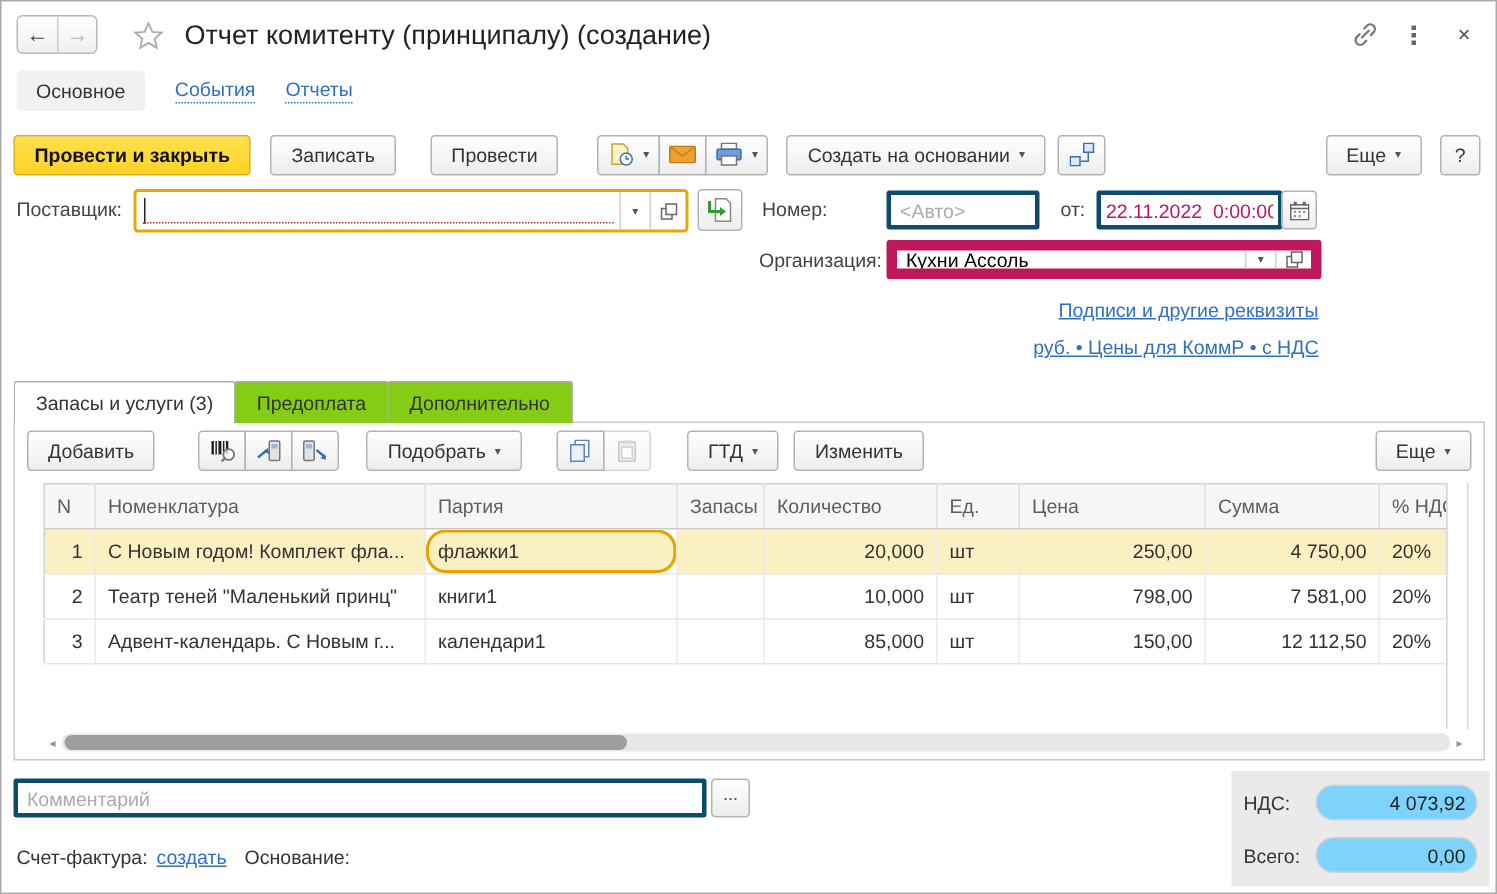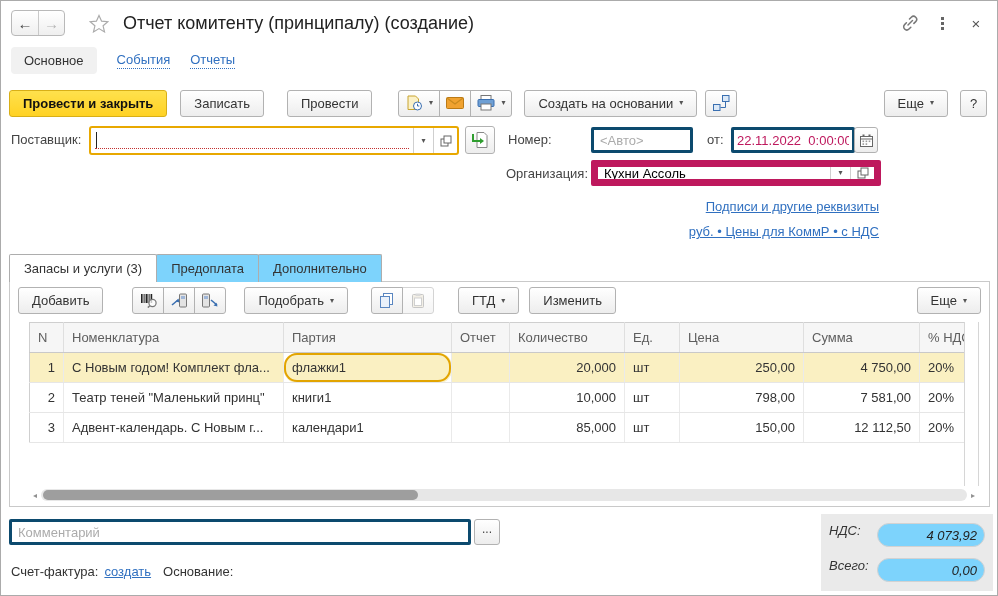--- a/index.html
+++ b/index.html
@@ -47,21 +47,21 @@
   .req-line { position:absolute; left:4px; right:48px; bottom:4px; border-bottom:1px dotted #C23030; }
   .text-caret { position:absolute; left:5px; top:4px; bottom:4px; width:1px; background:#222; }
   .sq-btn { position:absolute; width:30px; height:28px; background:linear-gradient(#fff,#EDEDED); border:1px solid #B2B2B2; border-radius:3px; display:flex; align-items:center; justify-content:center; cursor:pointer; }
   .plainfield { position:absolute; height:26px; border:3px solid #0c4a6e; border-radius:2px; padding:0 6px; font-size:13px; font-family:inherit; color:#be185d; outline:none; }
   .plainfield::placeholder { color:#ABABAB; }
   .datefield { letter-spacing:0; }
   .rlink { position:absolute; color:#3070C0; text-decoration:underline; cursor:pointer; white-space:nowrap; }
 
   
   .sectabs { position:absolute; top:253px; left:8px; display:flex; z-index:2; }
-  .sectab { padding:6px 14px; border:1px solid #ADADAD; border-bottom:none; background:#7dd3fc; color:#333; margin-right:-1px; cursor:pointer; border-radius:2px 2px 0 0; height:28px; }
+  .sectab { padding:6px 14px; border:1px solid #ADADAD; border-bottom:none; background:#84cc16; color:#333; margin-right:-1px; cursor:pointer; border-radius:2px 2px 0 0; height:28px; }
   .sectab.active { background:#fff; position:relative; z-index:3; }
   .panel { position:absolute; top:280px; left:8px; width:981px; height:226px; border:1px solid #C9C9C9; background:#fff; }
   .ttoolbar { position:absolute; top:5px; left:8px; right:8px; display:flex; align-items:center;justify-content:center; }
   .ttoolbar .sp { flex:1; }
 
   
   .gridwrap { position:absolute; top:40px; left:19px; }
   table.grid { border-collapse:collapse; table-layout:fixed; width:935px; border:1px solid #CFCFCF; }
   .grid th { height:30px; background:#F6F6F6; font-weight:normal; color:#5E5E5E; text-align:left; padding:0 8px; border-bottom:1px solid #C9C9C9; border-right:1px solid #DFDFDF; overflow:hidden; white-space:nowrap; }
   .grid td { height:30px; padding:0 8px; border-bottom:1px solid #E6E6E6; border-right:1px solid #EAEAEA; overflow:hidden; white-space:nowrap; color:#333; }
@@ -72,21 +72,21 @@
   .hscroll { position:absolute; left:19px; right:10px; top:206px; height:14px; display:flex; align-items:center; }
   .hs-arrow { width:12px; font-size:8px; color:#909090; text-align:center; cursor:pointer; }
   .hs-track { flex:1; height:12px; background:#E7E7E7; border-radius:6px; position:relative; }
   .hs-thumb { position:absolute; left:2px; top:1px; height:10px; width:375px; background:#9E9E9E; border-radius:5px; cursor:grab; }
 
   
   .comment-row { position:absolute; top:518px; left:8px; display:flex; gap:3px; }
   .comment-row input { width:462px; }
   .mini-btn { width:26px; height:26px; background:linear-gradient(#fff,#EDEDED); border:1px solid #B2B2B2; border-radius:3px; color:#444; font-size:12px; cursor:pointer; display:flex; align-items:center; justify-content:center; padding-bottom:6px; }
   .totals { position:absolute; left:820px; top:513px; width:172px; height:77px; background:#EAEAEA; padding:9px 8px; display:flex; flex-direction:column; justify-content:space-between; }
-  .trow { display:flex; align-items:flex-start;font-style:italic; }
+  .trow { display:flex; align-items:center; }
   .trow .tl { width:48px; text-align:left; color:#333; }
   .tfield { flex:1; height:24px; background:#7dd3fc; border:1px solid #D2D2D2; border-radius:12px; display:flex; align-items:center; justify-content:flex-end; padding:0 7px; color:#222; }
   .invoice-row { position:absolute; left:10px; top:563px; display:flex; align-items:center; gap:6px; }
   .link-solid { color:#3070C0; text-decoration:underline; cursor:pointer; }
 
   svg { display:block; }
 </style>
 </head>
 <body>
 
@@ -318,21 +318,21 @@
             <col style="width:55px">
             <col style="width:124px">
             <col style="width:116px">
             <col style="width:45px">
         </colgroup>
         <thead>
           <tr>
             <th>N</th>
             <th>Номенклатура</th>
             <th>Партия</th>
-            <th>Отчет</th>
+            <th>Запасы</th>
             <th>Количество</th>
             <th>Ед.</th>
             <th>Цена</th>
             <th>Сумма</th>
             <th>% НДС</th>
           </tr>
         </thead>
         <tbody>
           <tr class="sel">
             <td class="num">1</td>

